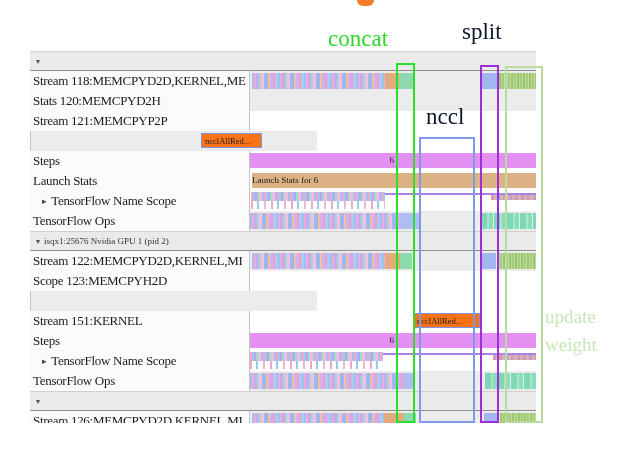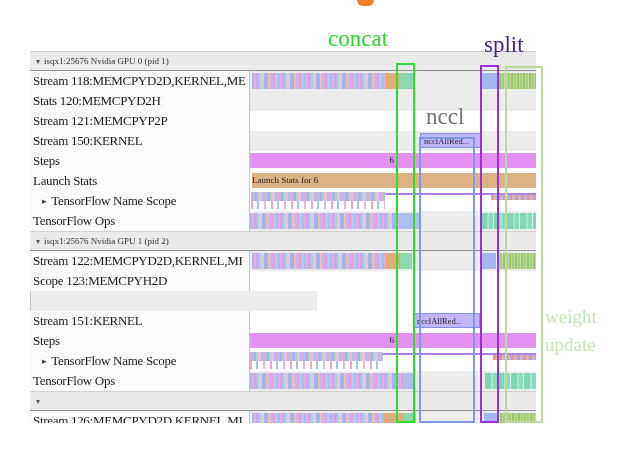--- a/index.html
+++ b/index.html
@@ -25,21 +25,21 @@
       #9ec2ee 0 2px,#f2a8dc 2px 4px,#c3abf1 4px 7px,#a2dcc8 7px 9px,#f4bde8 9px 12px,
       #9db8ea 12px 16px,#ecc3a2 16px 18px,#d5b0f0 18px 21px,#f09ad0 21px 23px,#a9cdf0 23px 26px);}
   .seg-orange{background:#e2ab7c;}
   .seg-teal{background:#8cd9ae;}
   .seg-blueseg{background:#a3b6f2;}
   .seg-periwinkle{background:#aebdf2;}
   .seg-greenstripes{background:repeating-linear-gradient(90deg,
       #9dc56f 0 2px,#b9d894 2px 3px,#a6cd7c 3px 5px,#c2dda2 5px 6px);}
   .seg-tealstripes{background:repeating-linear-gradient(90deg,
       #7ed8b4 0 6px,#a5e6cc 6px 8px,#8adcbc 8px 12px,#d9f2e6 12px 13px);}
-  .seg-ncclbar{top:2px;height:15px;background:#c4b5fd;border:1px solid #7d95e6;box-sizing:border-box;}
+  .seg-ncclbar{top:2px;height:15px;background:#f97316;border:1px solid #7d95e6;box-sizing:border-box;}
   .seg-steps{top:2px;height:15px;background:#e490f2;}
   .seg-launch{top:2px;height:15px;background:#dcb183;}
   .seg-flame{top:1px;height:18px;background-repeat:no-repeat;
       background-image:
         repeating-linear-gradient(90deg,#f0a8c8 0 2px,#9cc8f0 2px 4px,#b9a4ef 4px 6px,#9fdcc6 6px 8px,#f2bce2 8px 11px,#a8bdf0 11px 13px),
         repeating-linear-gradient(90deg,#f0a8c8 0 2px,rgba(0,0,0,0) 2px 6px,#9cc8f0 6px 8px,rgba(0,0,0,0) 8px 13px,#e8b8d8 13px 15px,rgba(0,0,0,0) 15px 20px);
       background-size:100% 9px,100% 8px;background-position:0 0,0 9px;}
   .seg-purpleline{top:2px;height:2px;background:#b07fe8;}
   .seg-redblue{top:4px;height:5px;background:repeating-linear-gradient(90deg,
       #e89898 0 2px,#98a8e8 2px 3px,#e8b0a0 3px 5px,#a8b8f0 5px 6px);}
@@ -49,50 +49,49 @@
   .seg-launch .seg-label{width:100%;line-height:15px;}
 
   
   .obox{position:absolute;box-sizing:border-box;z-index:5;pointer-events:none;}
   #box-green{left:396px;top:63px;width:19px;bottom:0;border:2px solid #2be02b;}
   #box-blue{left:419px;top:137px;width:56px;bottom:0;border:2px solid #7e99e8;}
   #box-purple{left:480px;top:65px;width:19px;bottom:0;border:2px solid #9c2fd9;}
   #box-lightgreen{left:505px;top:66px;width:38px;bottom:0;border:2px solid #b9dc9e;}
   .ann{position:absolute;z-index:6;font-size:23px;}
   #ann-concat{left:328px;top:26px;color:#2cd82c;}
-  #ann-split{left:462px;top:32px;color:#4c1d95;margin-left:22px;}
-  #ann-nccl{left:426px;top:104px;color:#737373;}
+  #ann-split{left:462px;top:19px;color:#0f172a;}
+  #ann-nccl{left:426px;top:104px;color:#0f172a;}
   #ann-weight{left:545px;top:303px;color:#c6e7b6;font-size:19px;line-height:28px;}
   #orange-blob{position:absolute;left:357px;top:0;width:17px;height:6px;background:#f57d2b;
       border-radius:0 0 9px 9px;z-index:6;}
 </style>
 </head>
 <body>
 
 <div id="app">
 
   <div id="orange-blob"></div>
 
   <div class="ann" id="ann-concat">concat</div>
   <div class="ann" id="ann-split">split</div>
   <div class="ann" id="ann-nccl">nccl</div>
   <div class="ann" id="ann-weight">
+    <div>update</div>
     <div>weight</div>
-    <div>update</div>
   </div>
 
   <div class="obox" id="box-green"></div>
   <div class="obox" id="box-blue"></div>
   <div class="obox" id="box-purple"></div>
   <div class="obox" id="box-lightgreen"></div>
 
   <div id="trace">
       <div class="sec-header">
         <span class="hdr-arrow">▾</span>
-        <span>isqx1:25676 Nvidia GPU 0 (pid 1)</span>
       </div>
       <div class="row">
         <div class="row-label">
           <span>Stream 118:MEMCPYD2D,KERNEL,ME</span>
         </div>
         <div class="row-timeline shade">
           <div class="seg seg-dense" style="left: 2px; width: 133px;"></div>
           <div class="seg seg-orange" style="left: 135px; width: 14px;"></div>
           <div class="seg seg-teal" style="left: 149px; width: 16px;"></div>
           <div class="seg seg-blueseg" style="left: 231px; width: 18px;"></div>
@@ -105,23 +104,20 @@
         </div>
         <div class="row-timeline shade"></div>
       </div>
       <div class="row">
         <div class="row-label">
           <span>Stream 121:MEMCPYP2P</span>
         </div>
         <div class="row-timeline"></div>
       </div>
       <div class="row">
-        <div class="row-label">
-          <span>Stream 150:KERNEL</span>
-        </div>
         <div class="row-timeline shade">
           <div class="seg seg-ncclbar" style="left: 170px; width: 61px;">
             <span class="seg-label">ncclAllRed...</span>
           </div>
         </div>
       </div>
       <div class="row">
         <div class="row-label">
           <span>Steps</span>
         </div>

